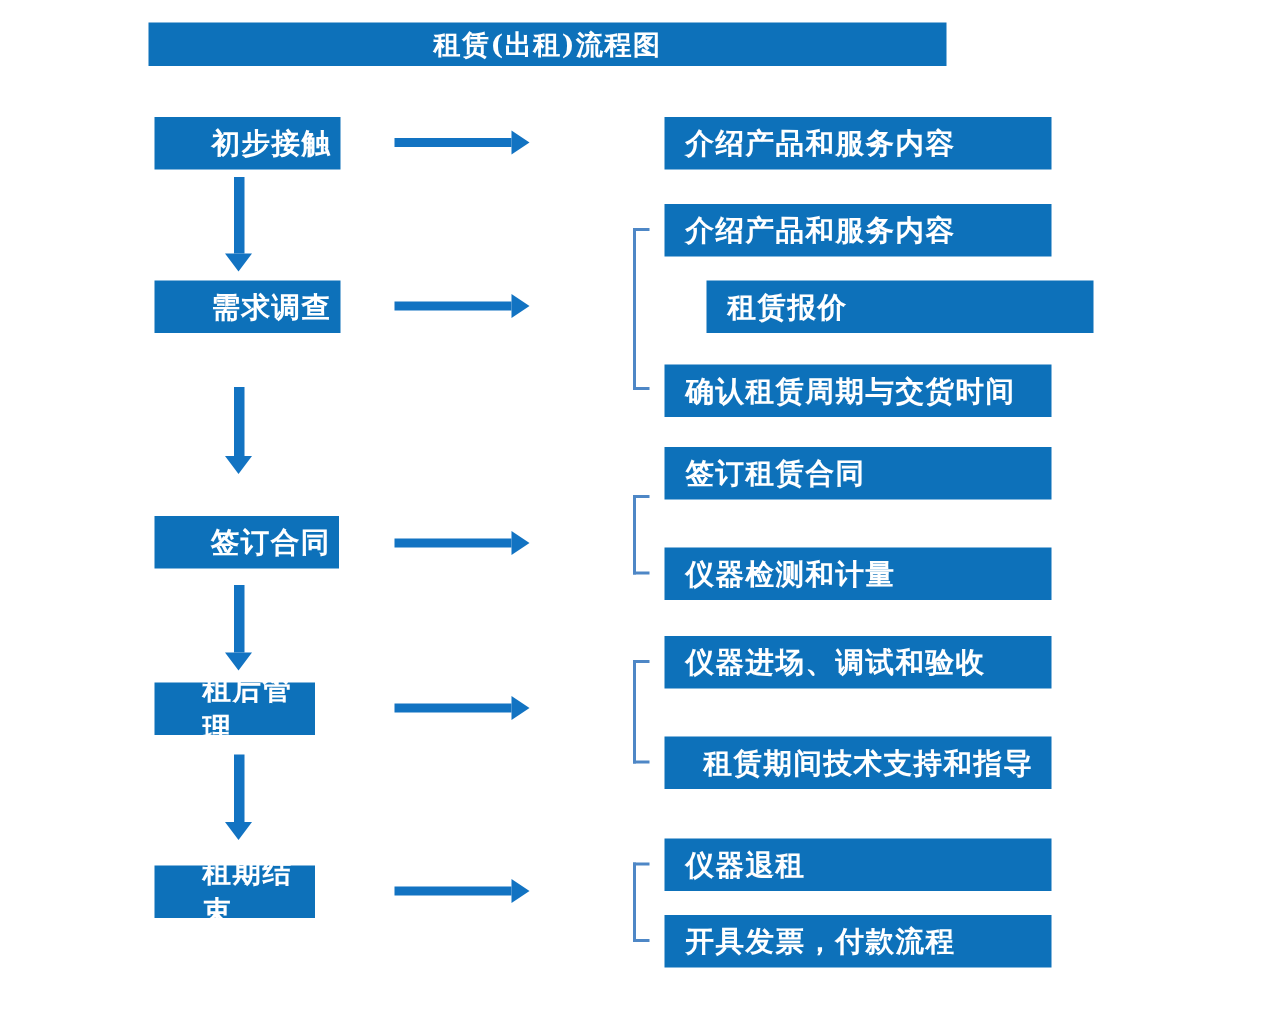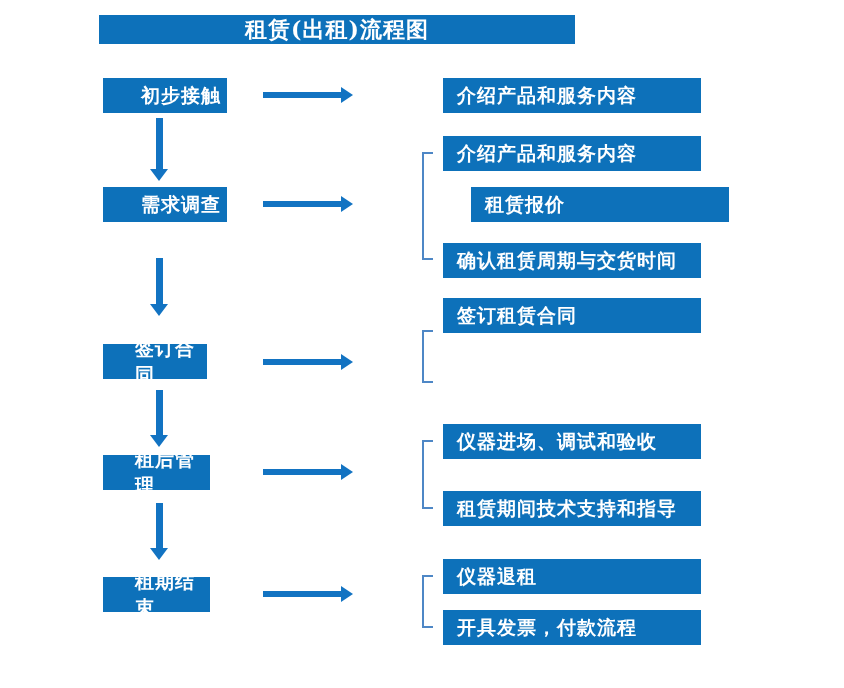--- a/index.html
+++ b/index.html
@@ -9,24 +9,24 @@
   }
   html,body{margin:0;padding:0;background:#ffffff;}
   .canvas{
     position:relative;
     width:844px;height:688px;
     background:#ffffff;
     overflow:hidden;
     font-family:"DejaVu Serif","Liberation Serif",serif;
   }
   .title-bar{
-    position:absolute;left:99px;top:15px;width:476px;height:29px;
+    position:absolute;left:99px;top:15px;width:532px;height:29px;
     background:var(--blue);
     display:flex;align-items:center;justify-content:center;
-    color:#fff;font-weight:bold;font-size:22px;letter-spacing:1px;
+    color:#fff;font-weight:bold;font-size:18px;letter-spacing:1px;
   }
   .box{
     position:absolute;height:35px;background:var(--blue);
     color:#fff;font-weight:bold;font-size:19px;
     display:flex;align-items:center;box-sizing:border-box;
     letter-spacing:1px;
     padding-left:32px;
   }
   .step{justify-content:center;}
   .detail{left:443px;width:258px;justify-content:flex-start;padding-left:14px;}
@@ -66,21 +66,21 @@
   <div class="title-bar">
     <span>租赁(出租)流程图</span>
   </div>
 
   <div class="box step" style="left:103px;top:78px;width:124px;">
     <span>初步接触</span>
   </div>
   <div class="box step" style="left:103px;top:187px;width:124px;">
     <span>需求调查</span>
   </div>
-  <div class="box step" style="left:103px;top:344px;width:104px;">
+  <div class="box step" style="left:103px;top:344px;width:123px;">
     <span>签订合同</span>
   </div>
   <div class="box step" style="left:103px;top:455px;width:107px;">
     <span>租后管理</span>
   </div>
   <div class="box step" style="left:103px;top:577px;width:107px;">
     <span>租期结束</span>
   </div>
 
   <div class="v-arrow" style="left:150px;top:118px;height:63px;">
@@ -136,25 +136,28 @@
   <div class="box detail" style="top:187px;margin-left:28px;">
     <span>租赁报价</span>
   </div>
   <div class="box detail" style="top:243px;">
     <span>确认租赁周期与交货时间</span>
   </div>
 
   <div class="box detail" style="top:298px;">
     <span>签订租赁合同</span>
   </div>
+  <div class="box detail" style="top:365px;">
+    <span>仪器检测和计量</span>
+  </div>
 
   <div class="box detail" style="top:424px;">
     <span>仪器进场、调试和验收</span>
   </div>
-  <div class="box detail" style="top:491px;">
+  <div class="box detail" style="top:491px;justify-content:center;">
     <span>租赁期间技术支持和指导</span>
   </div>
 
   <div class="box detail" style="top:559px;">
     <span>仪器退租</span>
   </div>
   <div class="box detail" style="top:610px;">
     <span>开具发票，付款流程</span>
   </div>
 

